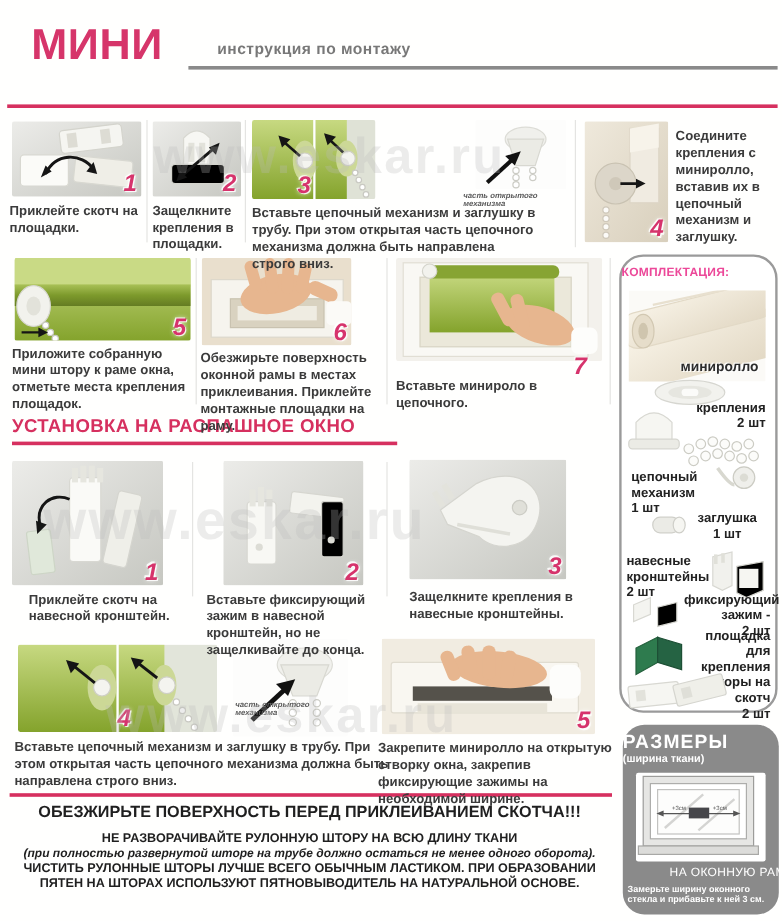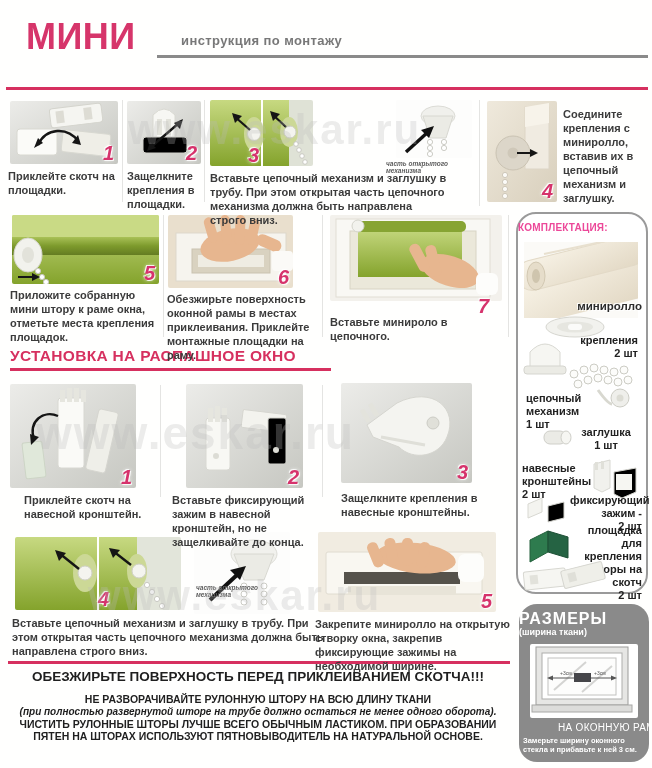--- a/index.html
+++ b/index.html
@@ -27,21 +27,21 @@
   .warning .w1{font-size:13.5px;font-weight:800;margin-bottom:9px;}
   .warning .w2{font-size:10.5px;font-weight:800;}
   .warning .w3{font-size:10px;font-style:italic;font-weight:600;margin:1px 0;}
   .warning .w4{font-size:10.5px;font-weight:800;width:486px;margin:0 auto;}
   
   .kit{position:absolute;left:516px;top:212px;width:132px;height:382px;border:2.5px solid #9a9a9a;border-radius:20px;background:#fff;box-sizing:border-box;z-index:2;}
   .kit-title{position:absolute;left:0;top:8px;width:100%;font-size:10px;font-weight:800;color:#ec4899;letter-spacing:.2px;}
   .kit .icon{position:absolute;}
   .kit-text{position:absolute;font-size:11px;font-weight:700;color:#222;line-height:1.18;}
   .kit-text span{display:block;}
-  .kit-label-fabric{position:absolute;right:4px;top:86px;font-size:11.5px;font-weight:800;color:#2c2c2c;z-index:3;
+  .kit-label-fabric{position:absolute;right:14px;top:86px;font-size:11.5px;font-weight:800;color:#2c2c2c;z-index:3;
        text-shadow:-1px -1px 0 rgba(255,255,255,.9),1px 1px 0 rgba(255,255,255,.9);}
   
   .sizes{position:absolute;left:519px;top:604px;width:130px;height:158px;background:#8a8a8a;border-radius:18px;z-index:2;color:#fff;text-align:left;}
   .sizes .sz-title{margin-top:7px;font-size:16px;font-weight:800;letter-spacing:1px;line-height:1;}
   .sizes .sz-sub{font-size:9px;font-weight:700;line-height:1.2;}
   .sizes .sz-panel{position:absolute;left:11px;top:40px;width:108px;height:74px;background:#fff;border-radius:2px;}
   .sizes .sz-frame{position:absolute;left:0;top:118px;width:100%;font-size:10px;font-weight:400;letter-spacing:.3px;padding-left:39px;}
   .sizes .sz-note{position:absolute;left:4px;top:132px;width:122px;font-size:7.5px;font-weight:700;line-height:1.25;}
 </style>
 </head>

